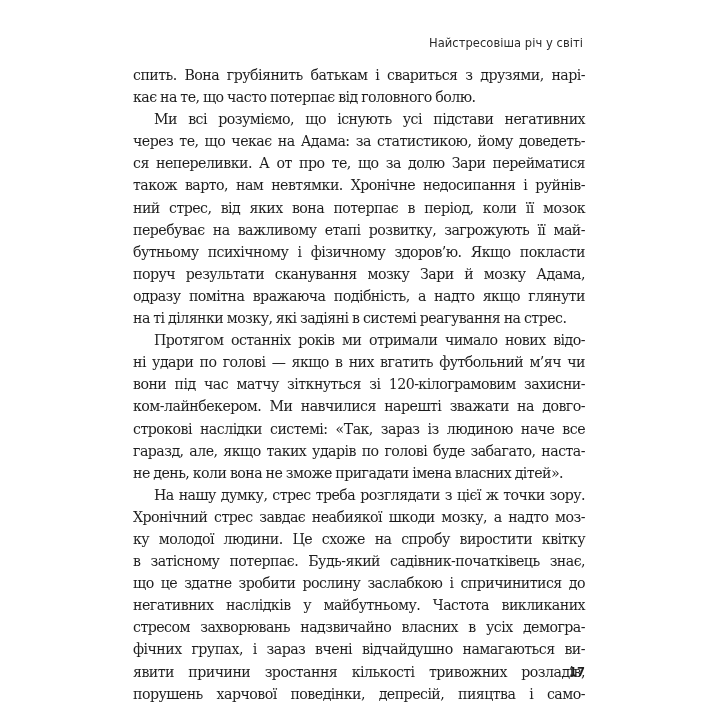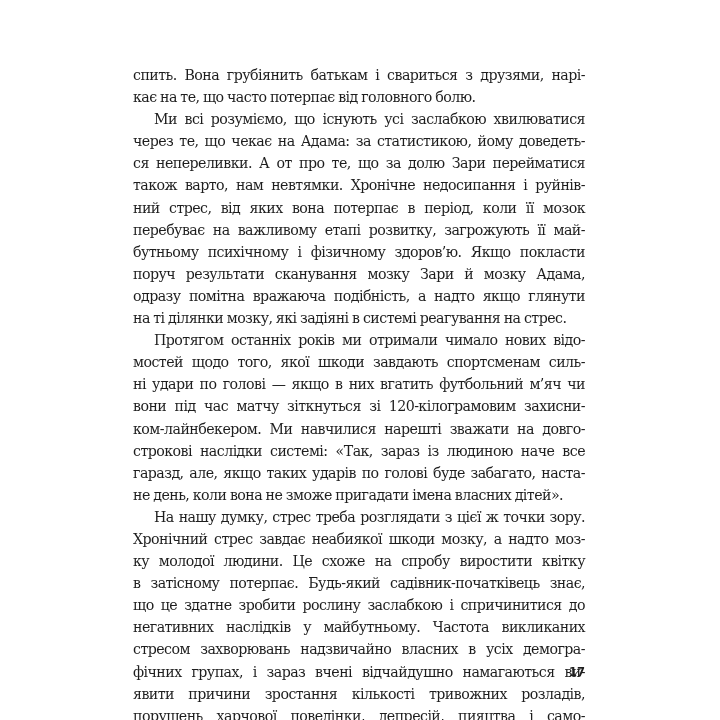--- a/index.html
+++ b/index.html
@@ -23,39 +23,39 @@
   .line.indent { padding-left: 21px; }
   .page-number {
     position: absolute; top: 665px; right: 135px;
     font-family: "DejaVu Sans", sans-serif; font-size: 11.5px; font-weight: bold; color: #1e1e1e; text-align: right;
   }
 </style>
 </head>
 <body>
 
 <div class="page">
+  <div class="running-head">Найстресовіша річ у світі</div>
 
   <div class="body-text">
 
     <span class="line">спить. Вона грубіянить батькам і свариться з друзями, нарі-</span>
     <span class="line last">кає на те, що часто потерпає від головного болю.</span>
 
-    <span class="line indent">Ми всі розуміємо, що існують усі заслабкою хвилюватися</span>
+    <span class="line indent">Ми всі розуміємо, що існують усі підстави негативних</span>
     <span class="line">через те, що чекає на Адама: за статистикою, йому доведеть-</span>
     <span class="line">ся непереливки. А от про те, що за долю Зари перейматися</span>
     <span class="line">також варто, нам невтямки. Хронічне недосипання і руйнів-</span>
     <span class="line">ний стрес, від яких вона потерпає в період, коли її мозок</span>
     <span class="line">перебуває на важливому етапі розвитку, загрожують її май-</span>
     <span class="line">бутньому психічному і фізичному здоров’ю. Якщо покласти</span>
     <span class="line">поруч результати сканування мозку Зари й мозку Адама,</span>
     <span class="line">одразу помітна вражаюча подібність, а надто якщо глянути</span>
     <span class="line last">на ті ділянки мозку, які задіяні в системі реагування на стрес.</span>
 
     <span class="line indent">Протягом останніх років ми отримали чимало нових відо-</span>
-    <span class="line">мостей щодо того, якої шкоди завдають спортсменам силь-</span>
     <span class="line">ні удари по голові — якщо в них вгатить футбольний м’яч чи</span>
     <span class="line">вони під час матчу зіткнуться зі 120-кілограмовим захисни-</span>
     <span class="line">ком-лайнбекером. Ми навчилися нарешті зважати на довго-</span>
     <span class="line">строкові наслідки системі: «Так, зараз із людиною наче все</span>
     <span class="line">гаразд, але, якщо таких ударів по голові буде забагато, наста-</span>
     <span class="line last">не день, коли вона не зможе пригадати імена власних дітей».</span>
 
     <span class="line indent">На нашу думку, стрес треба розглядати з цієї ж точки зору.</span>
     <span class="line">Хронічний стрес завдає неабиякої шкоди мозку, а надто моз-</span>
     <span class="line">ку молодої людини. Це схоже на спробу виростити квітку</span>

